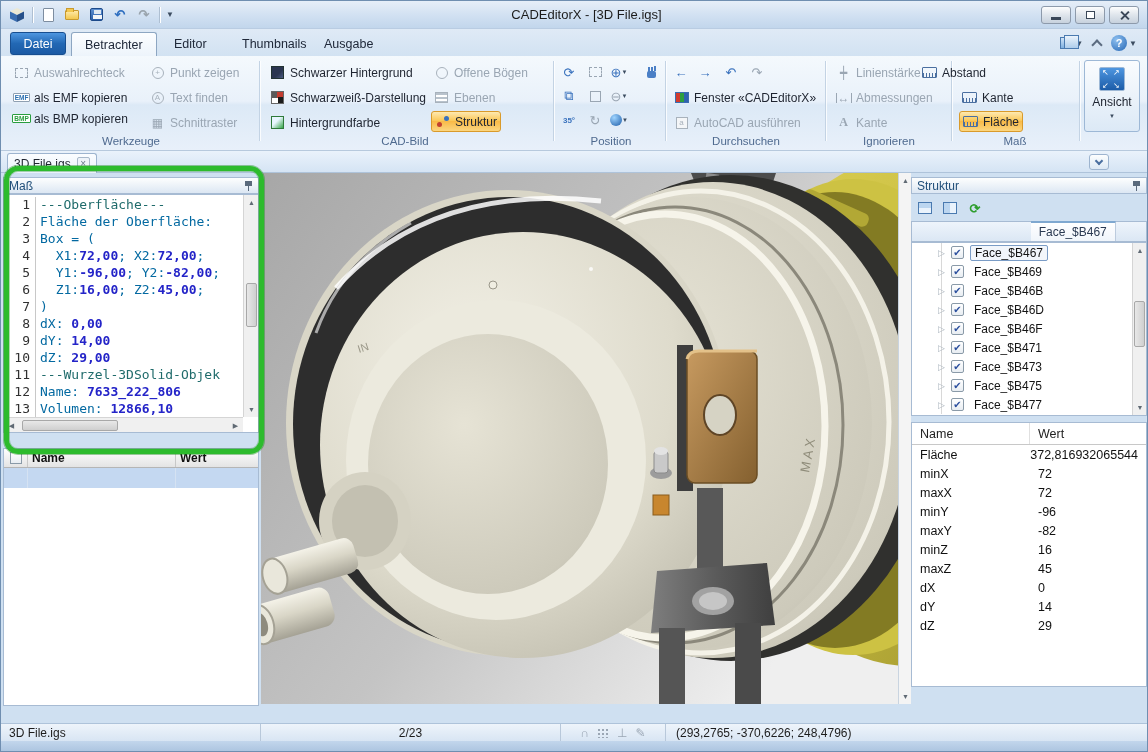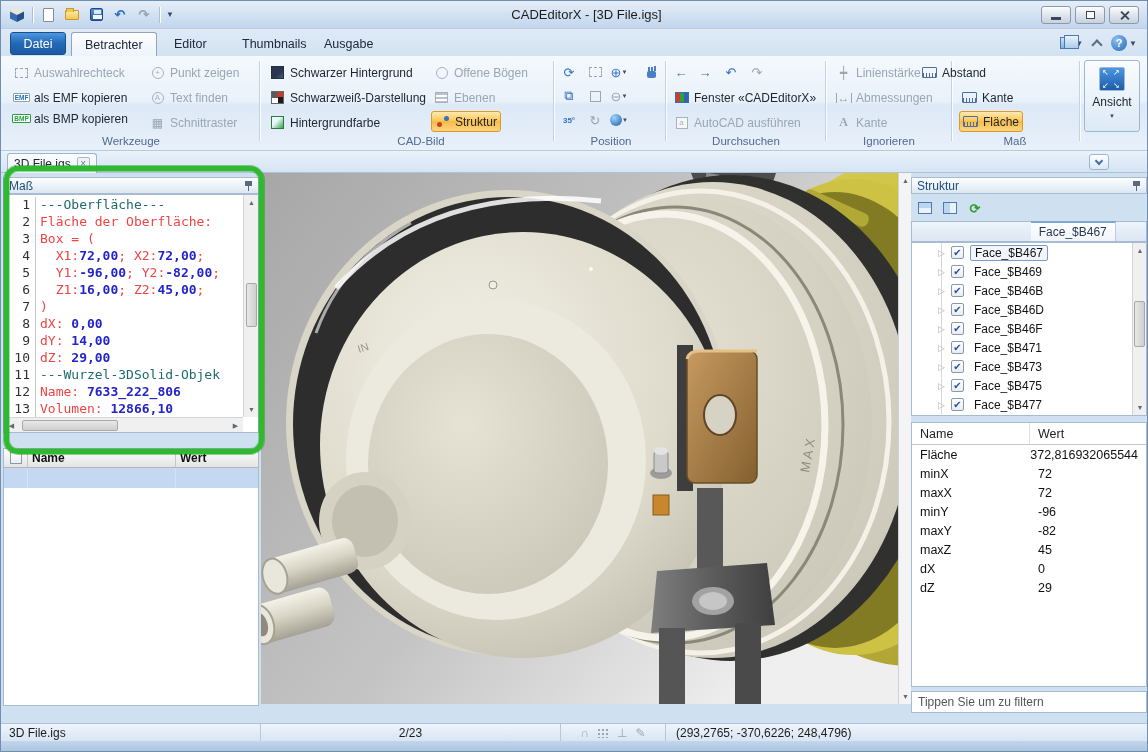--- a/index.html
+++ b/index.html
@@ -108,21 +108,21 @@
   .phead { position:absolute; left:0; right:2px; height:17px; border:1px solid #a7bbd3;
     background:linear-gradient(#fdfefe,#dce7f3); display:flex; align-items:center; padding:0 5px; font-size:12px; color:#1f4e79; }
   .pin { margin-left:auto; width:9px; height:11px; position:relative; }
   .pin::before { content:""; position:absolute; left:1px; top:1px; width:7px; height:5px; background:#5a6a7c; }
   .pin::after { content:""; position:absolute; left:4px; top:6px; width:1px; height:5px; background:#5a6a7c; }
   .code-box { position:absolute; left:0; top:21px; right:2px; height:239px; background:#fff; border:1px solid #a7bbd3; overflow:hidden; }
   .gutter { position:absolute; left:0; top:2px; width:32px; bottom:15px; border-right:1px solid #c8c8c8; }
   .ln-num { height:17px; line-height:17px; text-align:right; padding-right:5px; font:13px "DejaVu Sans Mono",monospace; color:#303030; }
   .codelines { position:absolute; left:36px; top:2px; right:15px; bottom:15px; overflow:hidden; }
   .ln { height:17px; line-height:17px; white-space:pre; font:13px "DejaVu Sans Mono",monospace; }
-  .sg-p { color:#ef4444; } .sg-n { color:#2424c8; font-weight:bold; } .sg-c { color:#1f6b6b; }
+  .sg-p { color:#0369a1; } .sg-n { color:#2424c8; font-weight:bold; } .sg-c { color:#1f6b6b; }
   .vsb { position:absolute; right:0; top:0; width:15px; bottom:15px; background:#f0f0f0; border-left:1px solid #d5d5d5; }
   .hsb { position:absolute; left:0; right:15px; bottom:0; height:15px; background:#f0f0f0; border-top:1px solid #d5d5d5; }
   .sb-arrow { position:absolute; font-size:7px; color:#606a74; width:15px; height:15px; line-height:15px; text-align:center; }
   .thumb-v { position:absolute; left:2px; width:11px; background:linear-gradient(90deg,#e8e8e8,#cfcfcf); border:1px solid #a8a8a8; border-radius:2px; }
   .thumb-h { position:absolute; top:2px; height:11px; background:linear-gradient(#e8e8e8,#cfcfcf); border:1px solid #a8a8a8; border-radius:2px; }
   .ltable { position:absolute; left:0; top:275px; right:2px; bottom:17px; background:#fff; border:1px solid #a7bbd3; }
   .lth { display:flex; height:19px; background:linear-gradient(#ffffff,#e4e4e4); border-bottom:1px solid #b5b5b5; font-size:12px; font-weight:bold; color:#111; }
   .lth span { display:flex; align-items:center; padding:0 4px; }
   .c-chk { width:24px; border-right:1px solid #c8c8c8; justify-content:center; }
   .c-name { width:148px; border-right:1px solid #c8c8c8; }
@@ -323,21 +323,21 @@
           <span class="i-layers"></span>
         </span>
         <span>Ebenen</span>
       </div>
     <div class="gbtn act" style="left:430px;top:55px">
         <span class="ic">
           <span class="i-struct"></span>
         </span>
         <span>Struktur</span>
       </div>
-    <div class="glabel" style="left:276px;width:288px">CAD-Bild</div>
+    <div class="glabel" style="left:260px;width:288px">CAD-Bild</div>
     <div class="vsep" style="left:552px"></div>
 
     <div class="pbtn blue" style="left:556px;top:5px">⟳</div>
     <div class="pbtn" style="left:582px;top:5px">
         <span class="i-sel"></span>
       </div>
     <div class="pbtn blue" style="left:606px;top:5px">⊕<span class="ddm" style="font-size:6px">▼</span></div>
     <div class="pbtn" style="left:638px;top:5px">
         <span class="i-hand"></span>
       </div>
@@ -686,35 +686,40 @@
             </div>
             <div class="prow">
               <span class="pn">minY</span>
               <span class="pv">-96</span>
             </div>
             <div class="prow">
               <span class="pn">maxY</span>
               <span class="pv">-82</span>
             </div>
             <div class="prow">
+              <span class="pn">minZ</span>
+              <span class="pv">16</span>
+            </div>
+            <div class="prow">
               <span class="pn">maxZ</span>
               <span class="pv">45</span>
             </div>
             <div class="prow">
               <span class="pn">dX</span>
               <span class="pv">0</span>
             </div>
             <div class="prow">
+              <span class="pn">dY</span>
+              <span class="pv">14</span>
+            </div>
+            <div class="prow">
               <span class="pn">dZ</span>
               <span class="pv">29</span>
             </div>
           </div>
-      </div>
-      <div class="filter">
-        <input type="text" placeholder="Tippen Sie um zu filtern" style="">
       </div>
     </div>
   </div>
 
   <div class="statusbar">
     <span class="st-file">3D File.igs</span>
     <span class="st-page">2/23</span>
     <span class="st-icons">
       <span>∩</span>
       <span class="i-grid"></span>

